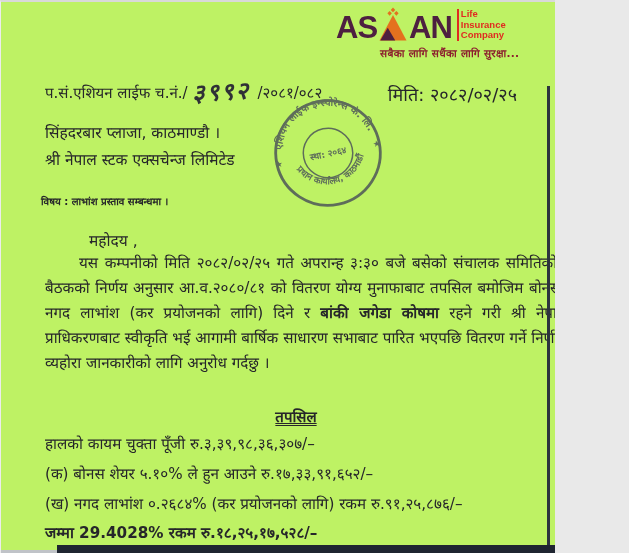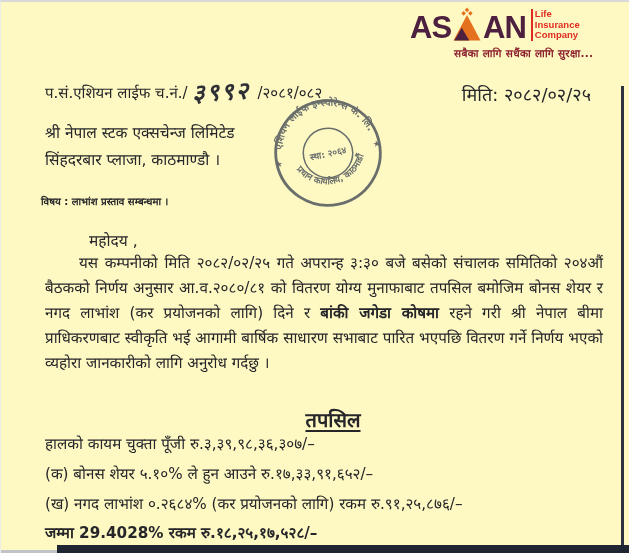--- a/index.html
+++ b/index.html
@@ -1,17 +1,17 @@
 <!DOCTYPE html>
 <html><head>
 <meta charset="utf-8">
 <style>
   html,body{margin:0;padding:0;background:#e9e9e9;}
   .page{
-    position:relative;width:629px;height:553px;background:#fef9c3;overflow:hidden;
+    position:relative;width:555px;height:553px;background:#bef264;overflow:hidden;
     font-family:"DejaVu Sans","Liberation Sans",sans-serif;color:#26262a;
     border-top:2px solid #d9d9d9;border-left:1px solid #ececec;box-sizing:border-box;
   }
   
   .logo{position:absolute;top:3px;right:14px;width:205px;}
   .logo-main{display:flex;align-items:flex-end;}
   .brand{font-family:"Liberation Sans",sans-serif;font-weight:900;font-size:31px;line-height:1;color:#4d2040;letter-spacing:-1px;}
   .logo-mark{width:30px;height:38px;margin:0 1px;display:block;}
   .logo-sub{margin-left:5px;margin-bottom:2px;border-left:2px solid #e02b20;padding-left:2px;}
   .logo-sub div{font-family:"Liberation Sans",sans-serif;font-size:9.5px;font-weight:700;color:#e02b20;line-height:1.12;}
@@ -23,21 +23,21 @@
   
   .recipient{position:absolute;left:44px;top:118px;font-size:15.5px;line-height:27px;}
   
   .stamp{position:absolute;left:270px;top:94px;width:114px;height:114px;transform:rotate(-12deg);opacity:.82;}
   
   .subject{position:absolute;left:40px;right:0;top:192px;text-align:left;font-weight:700;font-size:10px;}
   .salutation{position:absolute;left:44px;top:227px;font-size:15.5px;margin-left:44px;}
   .bodytext{position:absolute;left:44px;top:249px;width:558px;font-size:15.2px;line-height:25px;text-align:justify;text-indent:34px;margin:0;}
   .bodytext b{font-weight:700;}
   
-  .tapasil-heading{position:absolute;left:36px;right:0;top:404px;text-align:center;font-size:20px;font-weight:700;}
+  .tapasil-heading{position:absolute;left:36px;right:0;top:404px;text-align:center;font-size:15px;font-weight:700;text-decoration:underline;}
   .tapasil-heading span{text-decoration:underline;text-underline-offset:3px;}
   .t-line{position:absolute;left:44px;font-size:15.2px;white-space:nowrap;}
   .t0{top:431px;} .t1{top:461px;} .t2{top:491px;}
   .t3{top:520px;font-weight:700;}
   
   .edge-right{position:absolute;right:5px;top:84px;bottom:0;width:3px;background:#2d333e;}
   .bar-bottom{position:absolute;left:56px;right:0;bottom:0;height:8px;background:#1f2531;}
   .bar-bottom-left{position:absolute;left:0;width:56px;bottom:0;height:3px;background:#c0c3c8;}
 </style>
 </head>
@@ -64,22 +64,22 @@
     </div>
     <div class="tagline">सबैका लागि सधैंका लागि सुरक्षा...</div>
   </div>
 
   <div class="refline">
     <span>प.सं.एशियन लाईफ च.नं./</span><span class="handwritten">३९९२</span><span>/२०८१/०८२</span>
   </div>
   <div class="dateline">मिति: २०८२/०२/२५</div>
 
   <div class="recipient">
+    <div>सिंहदरबार प्लाजा, काठमाण्डौ ।</div>
     <div>श्री नेपाल स्टक एक्सचेन्ज लिमिटेड</div>
-    <div>सिंहदरबार प्लाजा, काठमाण्डौ ।</div>
   </div>
 
   <svg class="stamp" viewBox="0 0 120 120">
     <defs>
       <path id="arcT" d="M 13 68 A 48 48 0 1 1 107 68"></path>
       <path id="arcB" d="M 23 68 A 40 40 0 0 0 97 68"></path>
     </defs>
     <circle cx="60" cy="60" r="55" fill="none" stroke="#4a5159" stroke-width="3"></circle>
     <circle cx="60" cy="60" r="26" fill="none" stroke="#4a5159" stroke-width="1.6"></circle>
     <text font-size="10.5" font-weight="bold" fill="#4a5159">

